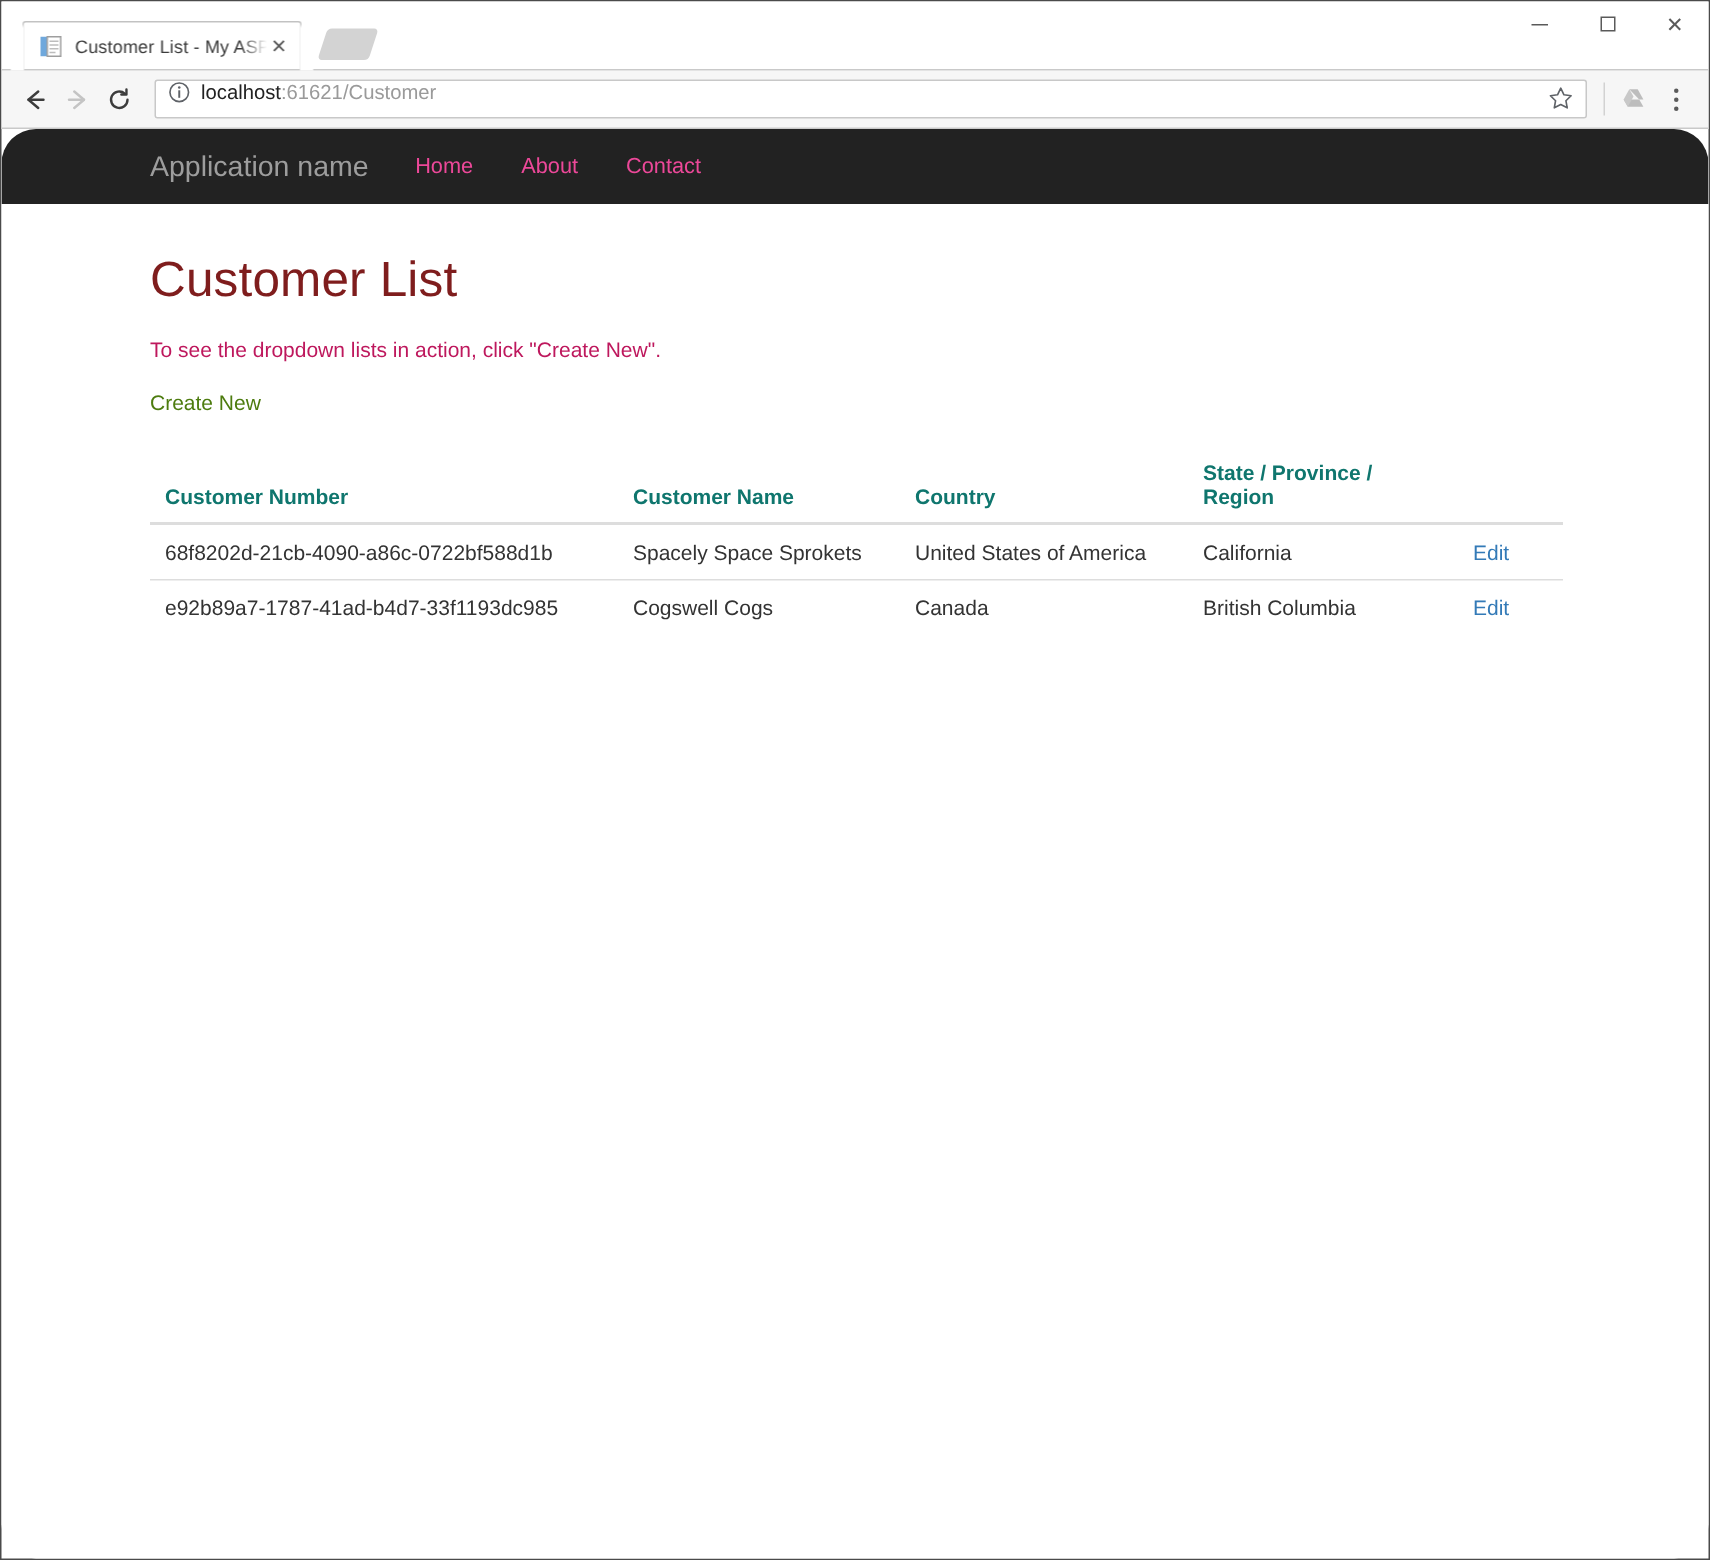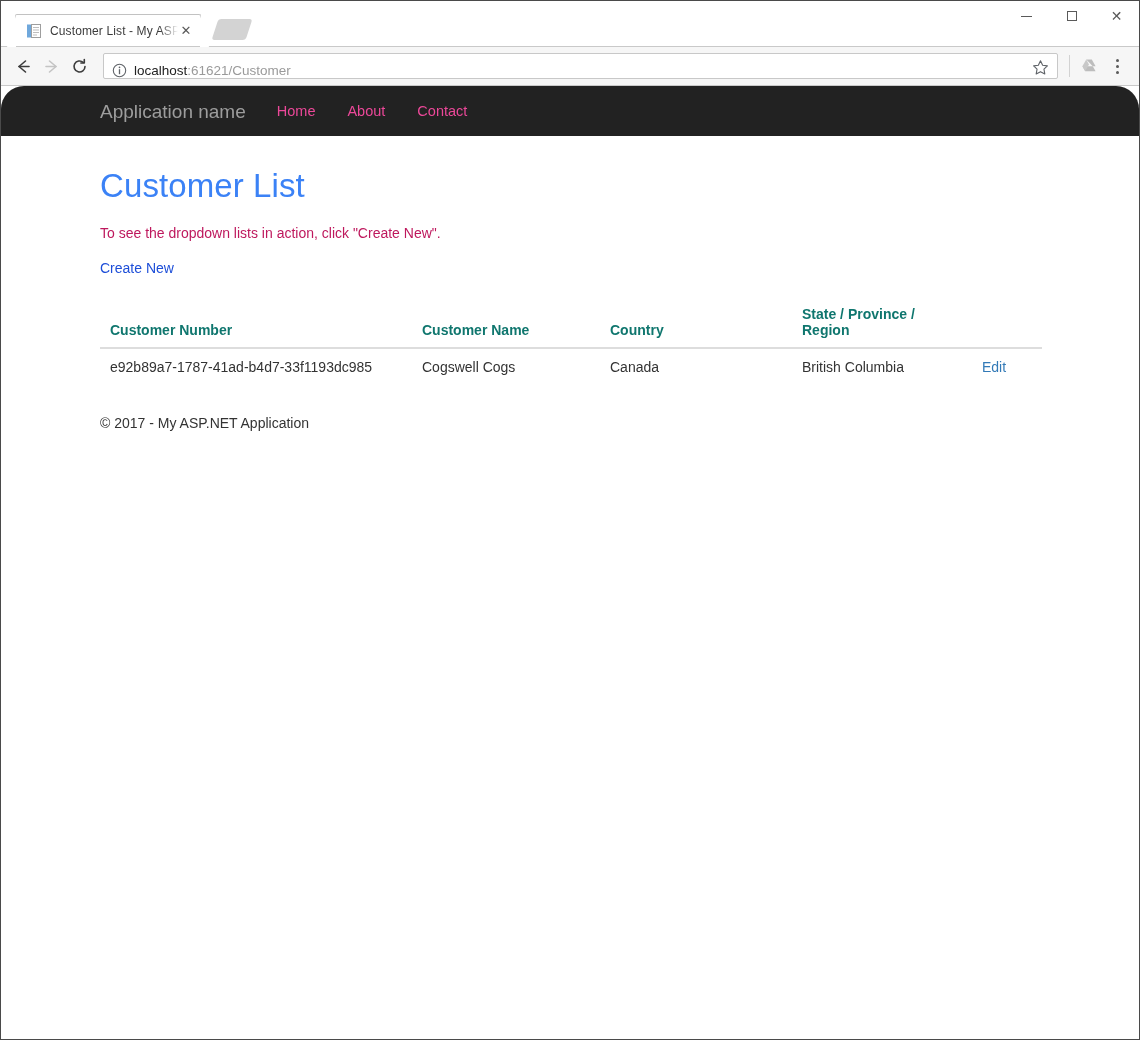--- a/index.html
+++ b/index.html
@@ -179,21 +179,21 @@
   .nav-btn svg { display: block; }
 
   .omnibox {
     flex: 1 1 auto;
     height: 26px;
     margin: 0 6px 0 10px;
     background: #ffffff;
     border: 1px solid #c8c8c8;
     border-radius: 2px;
     display: flex;
-    align-items: flex-end;
+    align-items: flex-start;
     padding: 0 6px 0 8px;
     box-sizing: border-box;
   }
   .omnibox-info {
     width: 15px;
     height: 15px;
     flex: 0 0 15px;
     margin-right: 7px;
   }
   .omnibox-url {
@@ -274,37 +274,37 @@
   }
 
   
   .page-container {
     padding: 0 99px;
   }
 
   .page-title {
     font-size: 33px;
     font-weight: normal;
-    color: #3b82f6;
+    color: #7f1d1d;
     margin: 32px 0 0 0;
     line-height: 1.1;
     letter-spacing: 0.1px;
   }
 
   .page-desc {
     font-size: 14px;
     color: #be185d;
     margin: 20px 0 0 0;
     line-height: 1.4;
   }
 
   .create-new-link {
     display: inline-block;
     font-size: 14px;
-    color: #1d4ed8;
+    color: #4d7c0f;
     text-decoration: none;
     margin-top: 16px;
     cursor: pointer;
   }
 
   
   .customer-table {
     width: 942px;
     border-collapse: collapse;
     margin-top: 20px;
@@ -480,27 +480,35 @@
           <tr>
             <th>Customer Number</th>
             <th>Customer Name</th>
             <th>Country</th>
             <th>State / Province / Region</th>
             <th></th>
           </tr>
         </thead>
         <tbody>
           <tr>
+            <td>68f8202d-21cb-4090-a86c-0722bf588d1b</td>
+            <td>Spacely Space Sprokets</td>
+            <td>United States of America</td>
+            <td>California</td>
+            <td class="cell-action">
+              <a class="edit-link" href="#">Edit</a>
+            </td>
+          </tr>
+          <tr>
             <td>e92b89a7-1787-41ad-b4d7-33f1193dc985</td>
             <td>Cogswell Cogs</td>
             <td>Canada</td>
             <td>British Columbia</td>
             <td class="cell-action">
               <a class="edit-link" href="#">Edit</a>
             </td>
           </tr>
         </tbody>
       </table>
 
-      <div class="page-footer">© 2017 - My ASP.NET Application</div>
     </div>
   </div>
 </div>
 
 </body></html>

